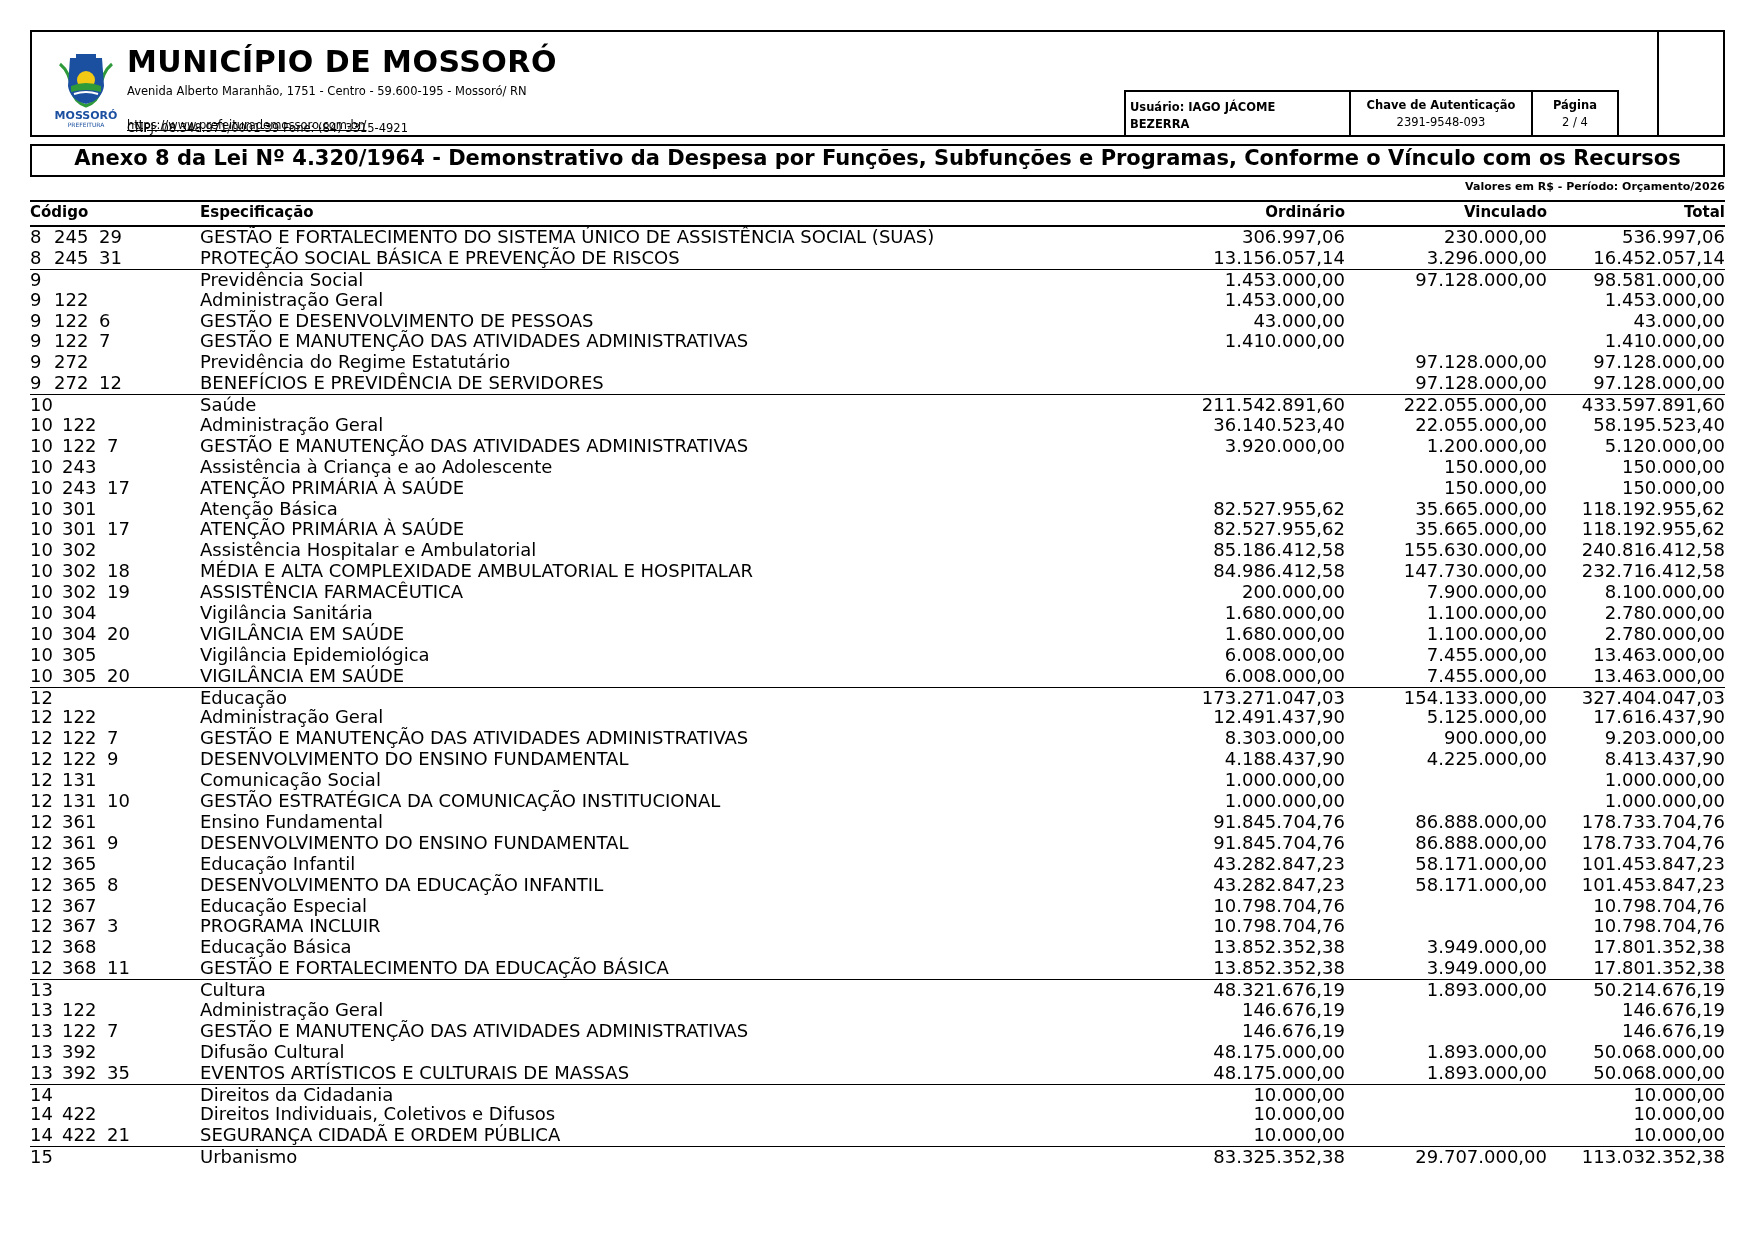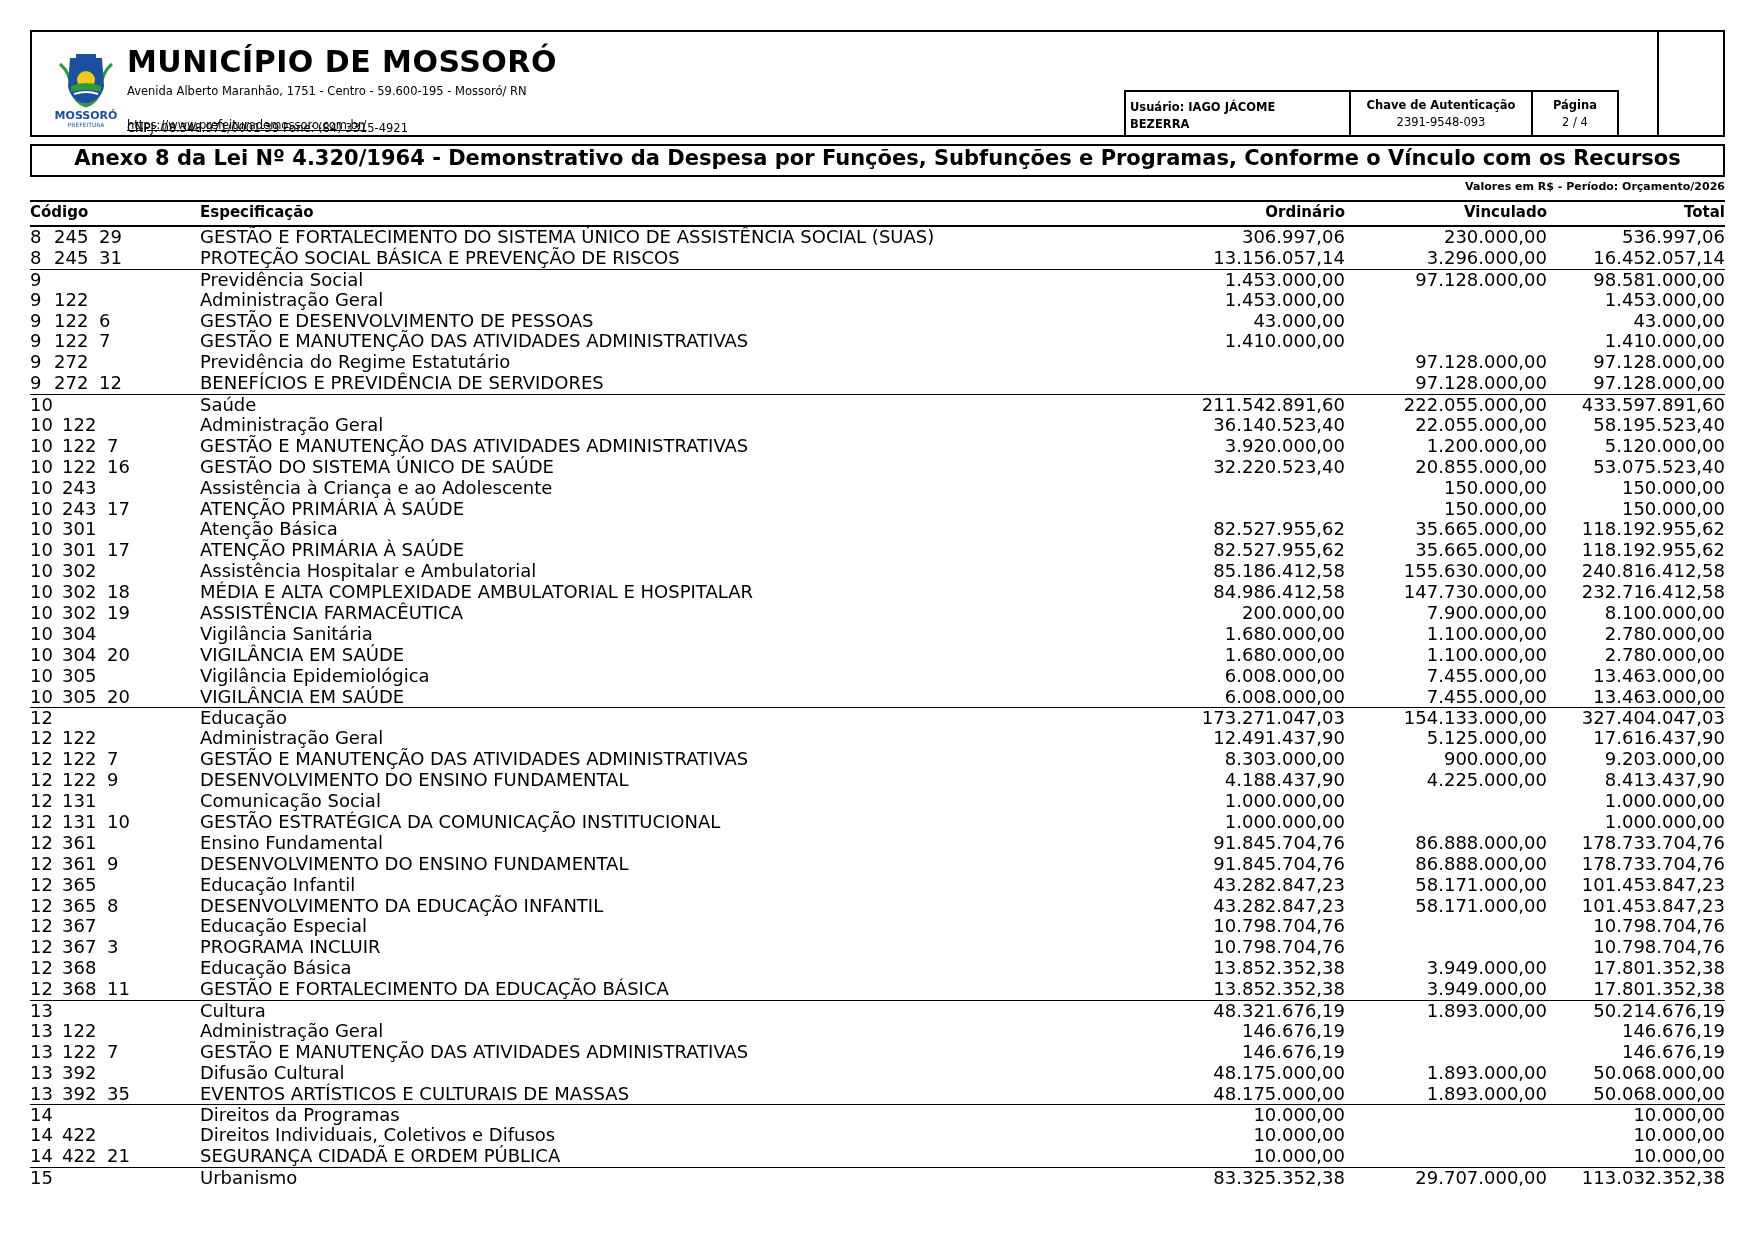--- a/index.html
+++ b/index.html
@@ -166,27 +166,20 @@
       <span class="col-tot">58.195.523,40</span>
     </div>
     <div class="row">
       <span class="col-code code"><span class="c1 w2">10</span><span class="c2">122</span><span class="c3">7</span></span>
       <span class="col-spec">GESTÃO E MANUTENÇÃO DAS ATIVIDADES ADMINISTRATIVAS</span>
       <span class="col-ord">3.920.000,00</span>
       <span class="col-vin">1.200.000,00</span>
       <span class="col-tot">5.120.000,00</span>
     </div>
     <div class="row">
-      <span class="col-code code"><span class="c1 w2">10</span><span class="c2">122</span><span class="c3">16</span></span>
-      <span class="col-spec">GESTÃO DO SISTEMA ÚNICO DE SAÚDE</span>
-      <span class="col-ord">32.220.523,40</span>
-      <span class="col-vin">20.855.000,00</span>
-      <span class="col-tot">53.075.523,40</span>
-    </div>
-    <div class="row">
       <span class="col-code code"><span class="c1 w2">10</span><span class="c2">243</span><span class="c3"></span></span>
       <span class="col-spec">Assistência à Criança e ao Adolescente</span>
       <span class="col-ord"></span>
       <span class="col-vin">150.000,00</span>
       <span class="col-tot">150.000,00</span>
     </div>
     <div class="row">
       <span class="col-code code"><span class="c1 w2">10</span><span class="c2">243</span><span class="c3">17</span></span>
       <span class="col-spec">ATENÇÃO PRIMÁRIA À SAÚDE</span>
       <span class="col-ord"></span>
@@ -384,21 +377,21 @@
     </div>
     <div class="row">
       <span class="col-code code"><span class="c1 w2">13</span><span class="c2">392</span><span class="c3">35</span></span>
       <span class="col-spec">EVENTOS ARTÍSTICOS E CULTURAIS DE MASSAS</span>
       <span class="col-ord">48.175.000,00</span>
       <span class="col-vin">1.893.000,00</span>
       <span class="col-tot">50.068.000,00</span>
     </div>
     <div class="row group">
       <span class="col-code code"><span class="c1 w2">14</span><span class="c2"></span><span class="c3"></span></span>
-      <span class="col-spec">Direitos da Programas</span>
+      <span class="col-spec">Direitos da Cidadania</span>
       <span class="col-ord">10.000,00</span>
       <span class="col-vin"></span>
       <span class="col-tot">10.000,00</span>
     </div>
     <div class="row">
       <span class="col-code code"><span class="c1 w2">14</span><span class="c2">422</span><span class="c3"></span></span>
       <span class="col-spec">Direitos Individuais, Coletivos e Difusos</span>
       <span class="col-ord">10.000,00</span>
       <span class="col-vin"></span>
       <span class="col-tot">10.000,00</span>

